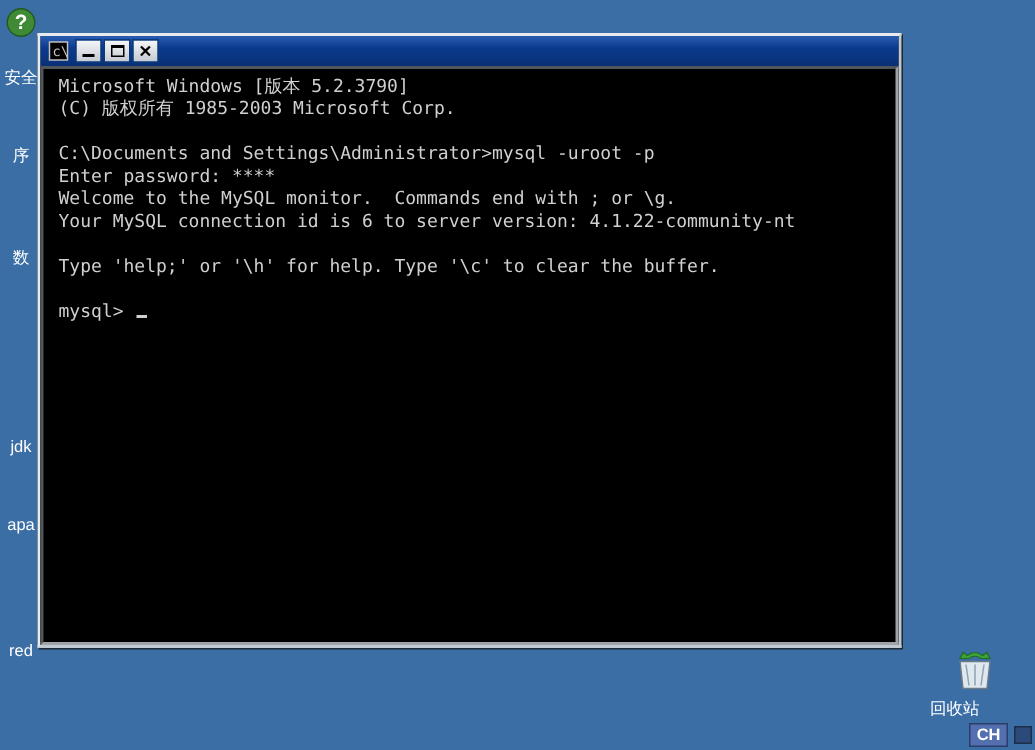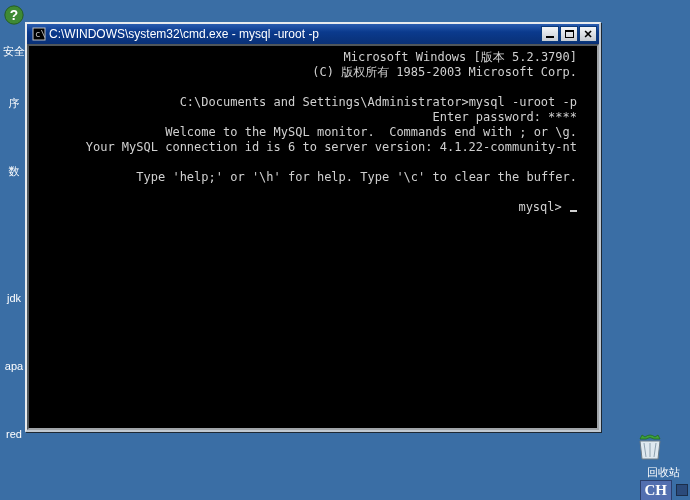--- a/index.html
+++ b/index.html
@@ -16,51 +16,50 @@
       font-size: 11px;
       text-align: center;
       width: 28px;
     }
     .di-help { top: 4px; }
     .di-help svg { width: 22px; height: 22px; display: block; margin: 0 auto; }
     .di-sec { top: 44px; }
     .di-order { top: 96px; }
     .di-num { top: 164px; }
     .di-jdk { top: 292px; }
-    .di-apa { top: 360px; text-align: center; }
+    .di-apa { top: 344px; text-align: center; }
     .di-red { top: 428px; }
 
     .recycle {
       position: absolute;
       right: 10px;
       bottom: 20px;
       width: 60px;
-      text-align: right;
+      text-align: left;
       color: #fff;
       font-size: 11px;
     }
     .recycle svg { width: 32px; height: 32px; display: block; margin: 0 auto 2px; }
 
     .taskbar {
       position: absolute;
       right: 0;
       bottom: 0;
       height: 20px;
       display: flex;
       align-items: center;
     }
     .ime-badge {
       background: #536fb0;
       color: #fff;
-      font-size: 15px;
+      font-size: 11px;
       font-weight: bold;
       padding: 1px 4px;
       border: 1px solid #2b3e6b;
       margin-right: 4px;
-      font-family: Liberation Serif, serif;
     }
     .tray-ico {
       width: 12px; height: 12px;
       background: #2b4a7a;
       border: 1px solid #1b2e4a;
       margin-right: 2px;
     }
 
     .wnd {
       position: absolute;
@@ -119,24 +118,23 @@
       position: absolute;
       top: 20px; left: 0; right: 0; bottom: 0;
       background: #000;
       border: 2px solid #a0a4a8;
       border-top-color: #50565a;
       border-left-color: #50565a;
       color: #d0d0d0;
       font-family: Consolas, "Lucida Console", monospace;
       font-size: 12px;
       line-height: 15px;
-      padding: 4px 20px;
+      padding: 4px 10px;
       white-space: pre;
       overflow: hidden;
-      text-align: right;
     }
     .term .cursor {
       display: inline-block;
       width: 7px;
       height: 2px;
       background: #d0d0d0;
       vertical-align: baseline;
       margin-left: 1px;
       margin-bottom: -1px;
     }
@@ -172,21 +170,20 @@
 </div>
 
 <div class="wnd">
   <div class="titlebar">
     <span class="icon">
       <svg width="14" height="14" viewBox="0 0 14 14">
           <rect x="1" y="1" width="12" height="12" fill="#000" stroke="#c0c0c0"></rect>
           <text x="3" y="10" font-size="9" fill="#c0c0c0" font-family="monospace">c\</text>
         </svg>
     </span>
-    <span class="title-text">C:\WINDOWS\system32\cmd.exe - mysql -uroot -p</span>
     <div class="winbtns">
       <div class="winbtn">
           <span class="min-glyph"></span>
         </div>
       <div class="winbtn">
           <span class="max-glyph"></span>
         </div>
       <div class="winbtn close">✕</div>
     </div>
   </div>

